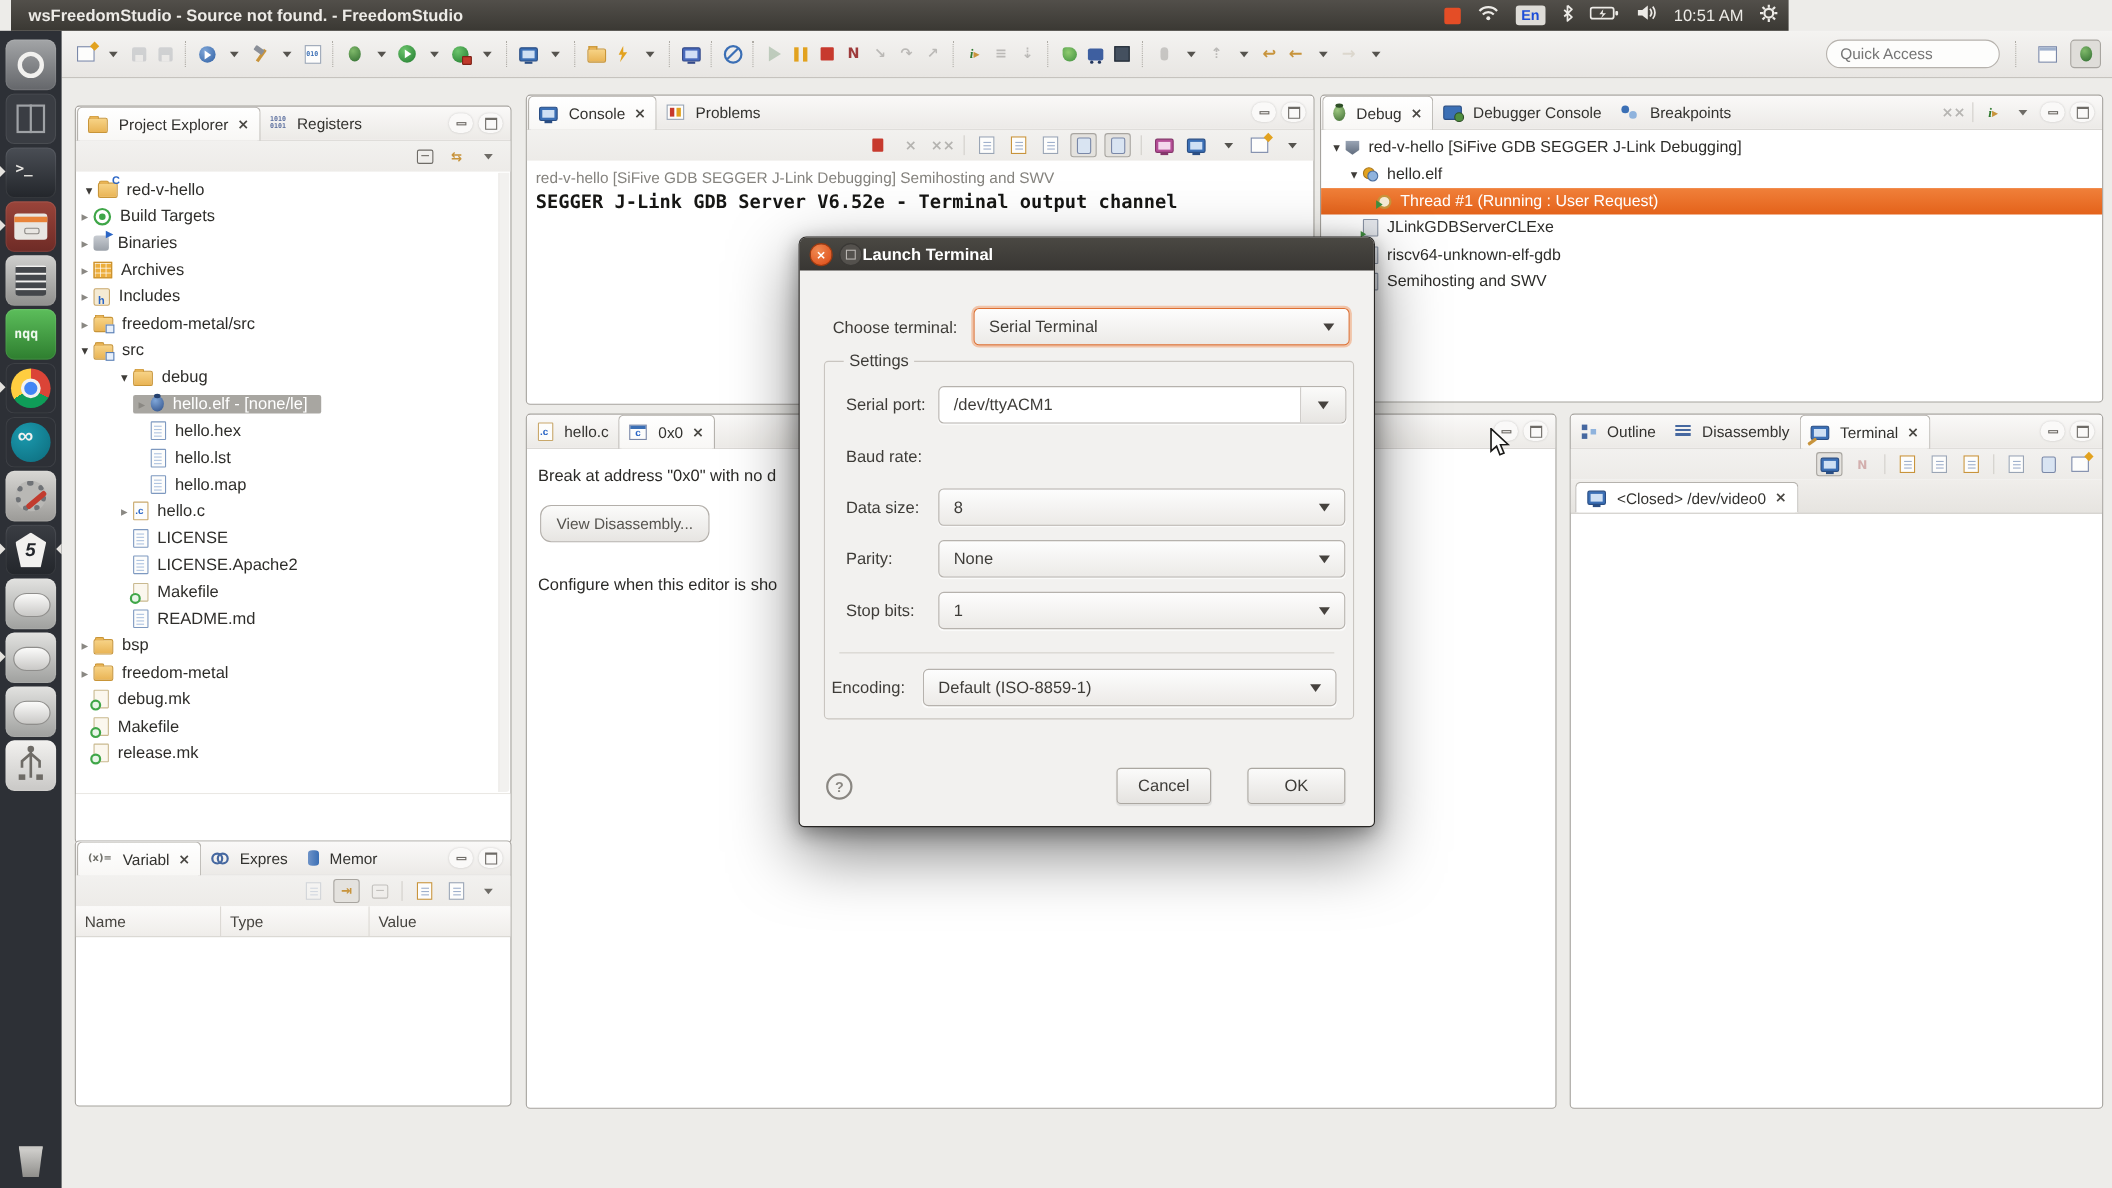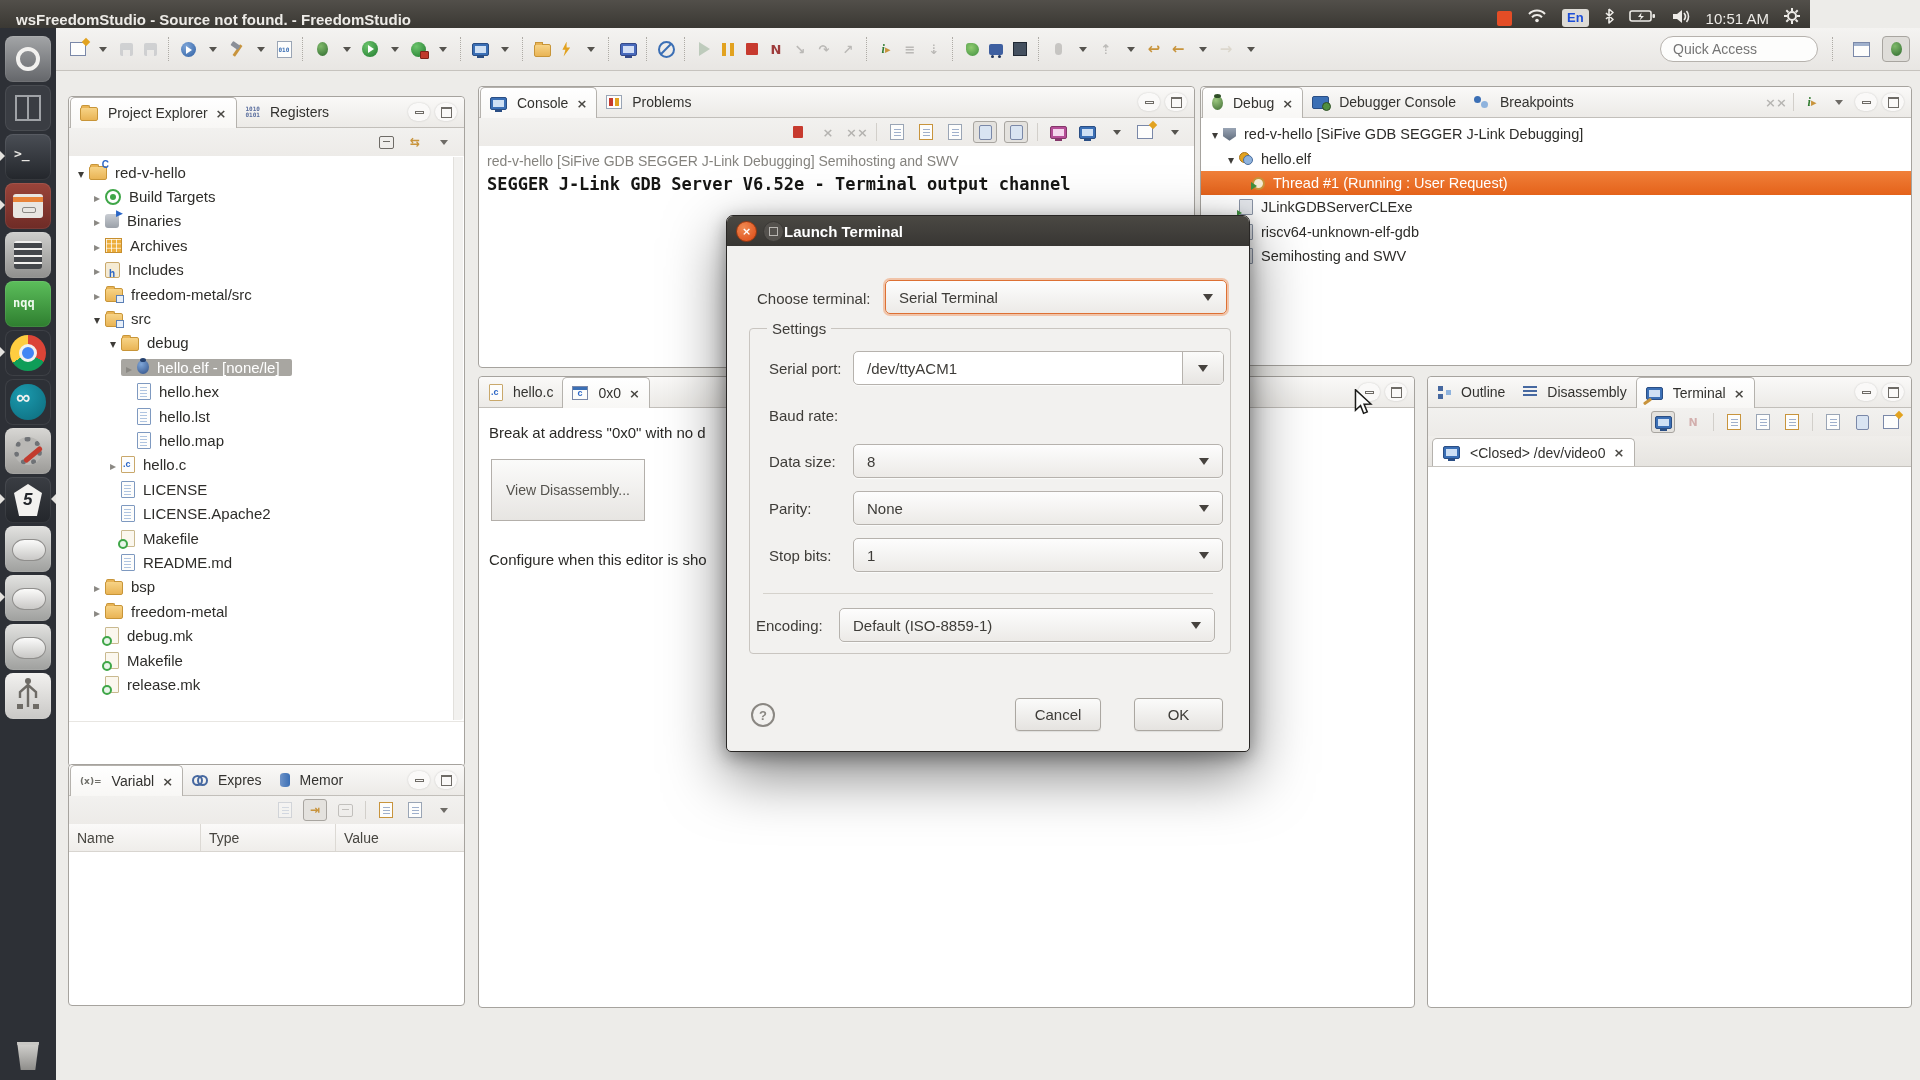--- a/index.html
+++ b/index.html
@@ -1,22 +1,22 @@
 <!DOCTYPE html>
 <html><head>
 <meta charset="utf-8">
 <style>
   html,body{margin:0;padding:0}
   body{width:1920px;height:1080px;position:relative;overflow:hidden;background:#EDECE9;
        font-family:"Liberation Sans",sans-serif;color:#2F2E2B}
   .glyph{font-family:"DejaVu Sans",sans-serif}
 
   
-  .ub-topbar{position:absolute;left:0;top:0;width:1810px;height:28px;
-    background:linear-gradient(#524F4A,#3A3833);display:flex;align-items:flex-end;z-index:30}
+  .ub-topbar{position:absolute;left:10px;top:0;width:1616px;height:28px;
+    background:linear-gradient(#524F4A,#3A3833);display:flex;align-items:center;z-index:30}
   .ub-title{margin-left:16px;font-size:15px;font-weight:700;color:#EDEBE7}
   .ub-tray{margin-left:auto;display:flex;align-items:center;gap:15px;margin-right:10px}
   .rec-sq{width:15px;height:15px;background:#E44D26;border-radius:2px}
   .kb-badge{background:#DEDCD7;color:#1d4ed8;border-radius:3px;padding:0 5px;font-size:13px;
     font-weight:700;height:18px;line-height:18px}
   .clock{font-size:15px;font-weight:400;color:#EDEBE7}
 
   
   .launcher{position:absolute;left:0;top:28px;width:56px;height:1052px;background:#2D3036;z-index:25}
   .li{position:absolute;left:5px;width:46px;height:46px;border-radius:8px;box-shadow:inset 0 0 0 1px rgba(255,255,255,.08)}
@@ -145,21 +145,21 @@
   .vi-col::after{content:"";position:absolute;left:3px;top:4px;width:7px;height:1px;background:#6E6B66}
   .vi-link{font:700 12px "DejaVu Sans",sans-serif;color:#C8943C}
 
   
   .tree{padding-top:4px;font-size:15px;color:#2E2D2A}
   .trow{height:24.4px;display:flex;align-items:center;white-space:nowrap}
   .ar{width:16px;flex:none;text-align:center}
   .ar.c::after{content:"▸";font:12px "DejaVu Sans",sans-serif;color:#8A8883}
   .ar.e::after{content:"▾";font:12px "DejaVu Sans",sans-serif;color:#3E3C38}
   .lbl{padding:0 4px}
-  .pd0{padding-left:4px}.pd1{padding-left:20px}.pd2{padding-left:36px}.pd3{padding-left:52px}
+  .pd0{padding-left:4px}.pd1{}.pd2{padding-left:36px}.pd3{padding-left:52px}
   .sel-gray{display:flex;align-items:center;background:#A8A6A1;color:#FFF;border-radius:2px;padding-right:8px}
   .dd0{padding-left:6px}.dd1{padding-left:22px}.dd2{padding-left:50px}
   .sel-orange{background:linear-gradient(#F0803A,#E4621A);color:#FFF}
   
   .icn{position:relative;display:inline-block;flex:none;margin-right:4px}
   .ic-folder{width:16px;height:12px;background:linear-gradient(#F7D386,#E9B455);border:1px solid #C89538;border-radius:2px;margin-top:2px}
   .ic-folder::before{content:"";position:absolute;top:-3px;left:0;width:7px;height:2px;background:#E9B455;border:1px solid #C89538;border-bottom:none;border-radius:2px 2px 0 0}
   .ic-cproj::after{content:"C";position:absolute;top:-8px;right:-3px;color:#2B66C6;font:700 10px "Liberation Sans",sans-serif}
   .ic-lfolder::after{content:"";position:absolute;right:-2px;bottom:-2px;width:6px;height:6px;background:#E8F0FA;border:1px solid #5A7FB5}
   .ic-target{width:12px;height:12px;border-radius:50%;background:#FFF;border:2px solid #3FA648}
@@ -219,22 +219,22 @@
   .ic-cwin{width:14px;height:12px;background:#FDFDFC;border:1px solid #7A88A8}
   .ic-cwin::before{content:"";position:absolute;left:0;right:0;top:0;height:3px;background:#3B6FB5}
   .ic-cwin::after{content:"c";position:absolute;left:4px;top:1px;color:#2B66C6;font:700 9px "Liberation Sans",sans-serif}
 
   
   .con-hdr{font-size:14px;color:#85837E;padding:7px 6px 2px 8px;white-space:nowrap}
   .con-out{font:600 17px "DejaVu Sans Mono",monospace;color:#161614;padding:3px 6px 0 8px;white-space:nowrap}
 
   
   .ed-msg{font-size:15px;color:#2B2A27;margin:16px 0 0 10px;white-space:nowrap;overflow:hidden}
-  .ed-btn{display:inline-block;margin:18px 0 0 12px;padding:22px 14px;font-size:14px;color:#55534E;
-    background:linear-gradient(#FBFBFA,#E7E5E2);border:1px solid #B3AFAA;border-radius:0}
+  .ed-btn{display:inline-block;margin:18px 0 0 12px;padding:8px 14px;font-size:14px;color:#55534E;
+    background:linear-gradient(#FBFBFA,#E7E5E2);border:1px solid #B3AFAA;border-radius:10px}
   .ed-note{font-size:15px;color:#2B2A27;margin:30px 0 0 10px;white-space:nowrap;overflow:hidden}
 
   
   .vhead{display:flex;height:27px;background:linear-gradient(#FBFAF9,#EFEDEA);border-bottom:1px solid #D8D5D0;
     font-size:14px;color:#474540;align-items:center}
   .vcol{padding:0 8px;border-right:1px solid #DCD9D4;height:100%;display:flex;align-items:center;box-sizing:border-box}
 
   
   .itabs{height:30px;display:flex;align-items:stretch;background:linear-gradient(#F0EEEB,#E6E4E0);
     border-bottom:1px solid #C6C3BE;padding-left:4px}

